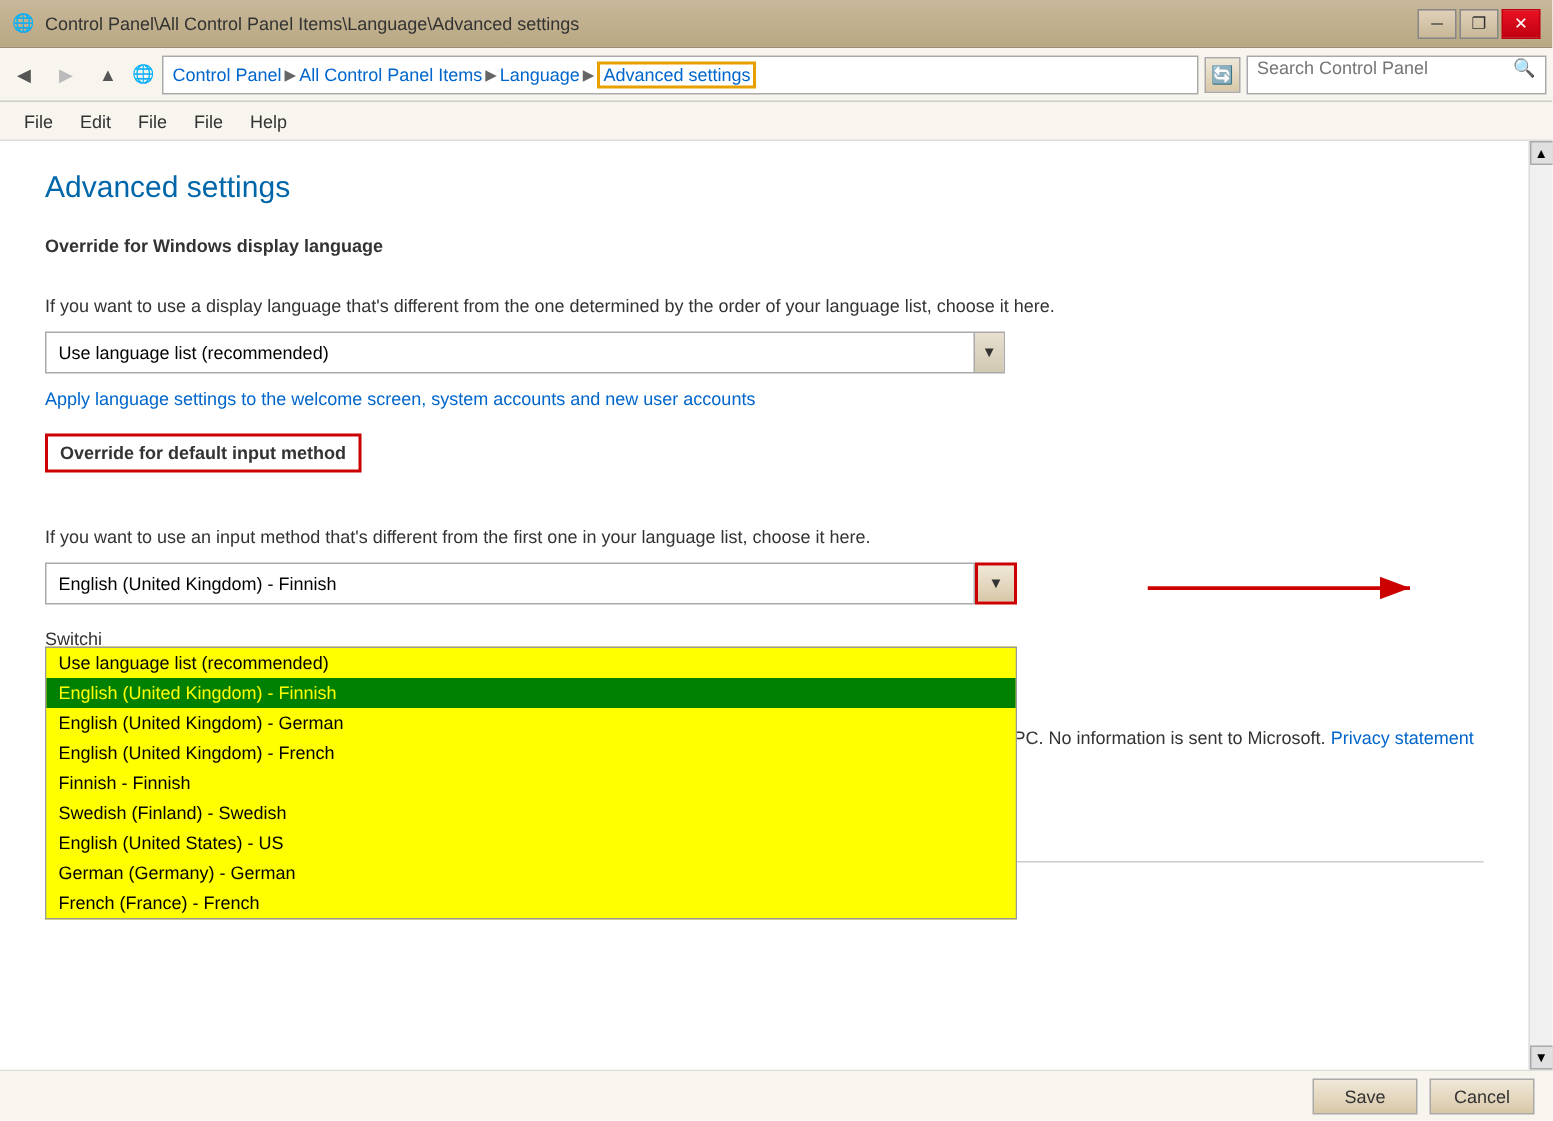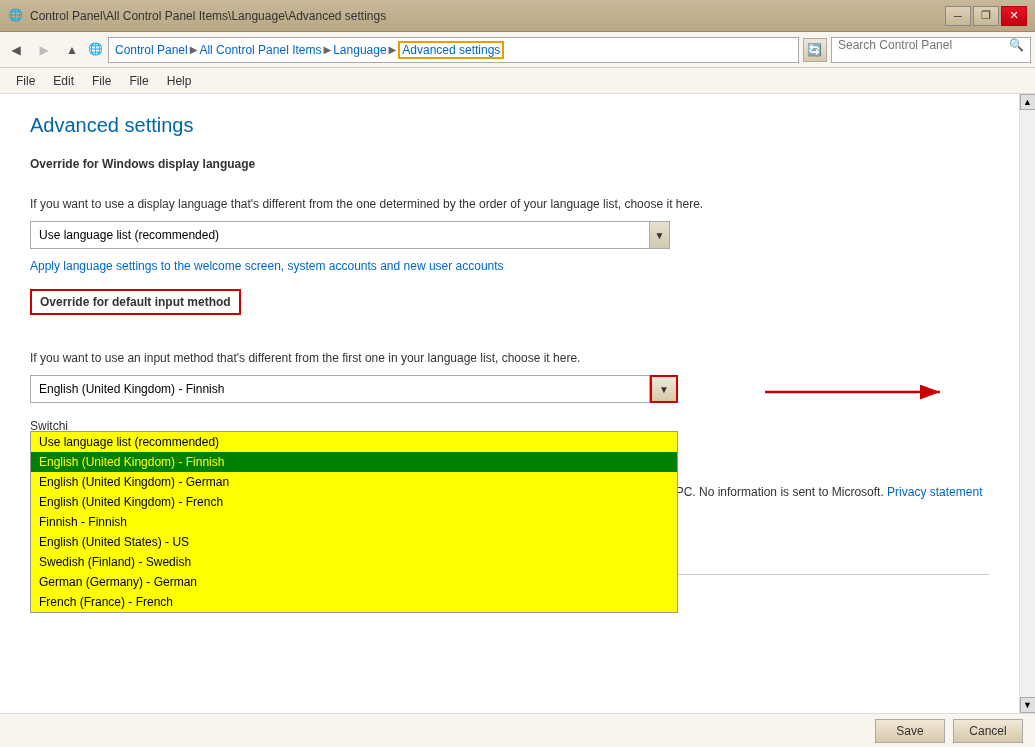--- a/index.html
+++ b/index.html
@@ -266,22 +266,22 @@
       </div>
 
       
       <div style="position:relative; width: 648px;">
         <div class="dropdown-list">
           <div class="dropdown-list-item">Use language list (recommended)</div>
           <div class="dropdown-list-item selected">English (United Kingdom) - Finnish</div>
           <div class="dropdown-list-item">English (United Kingdom) - German</div>
           <div class="dropdown-list-item">English (United Kingdom) - French</div>
           <div class="dropdown-list-item">Finnish - Finnish</div>
+          <div class="dropdown-list-item">Swedish (Finland) - Swedish</div>
           <div class="dropdown-list-item">English (United States) - US</div>
-          <div class="dropdown-list-item">Swedish (Finland) - Swedish</div>
           <div class="dropdown-list-item">German (Germany) - German</div>
           <div class="dropdown-list-item">French (France) - French</div>
         </div>
       </div>
     </div>
 
     <div style="margin-top: 4px; display:flex; align-items:center;">
       <span class="left-label">Switchi</span>
     </div>
 

